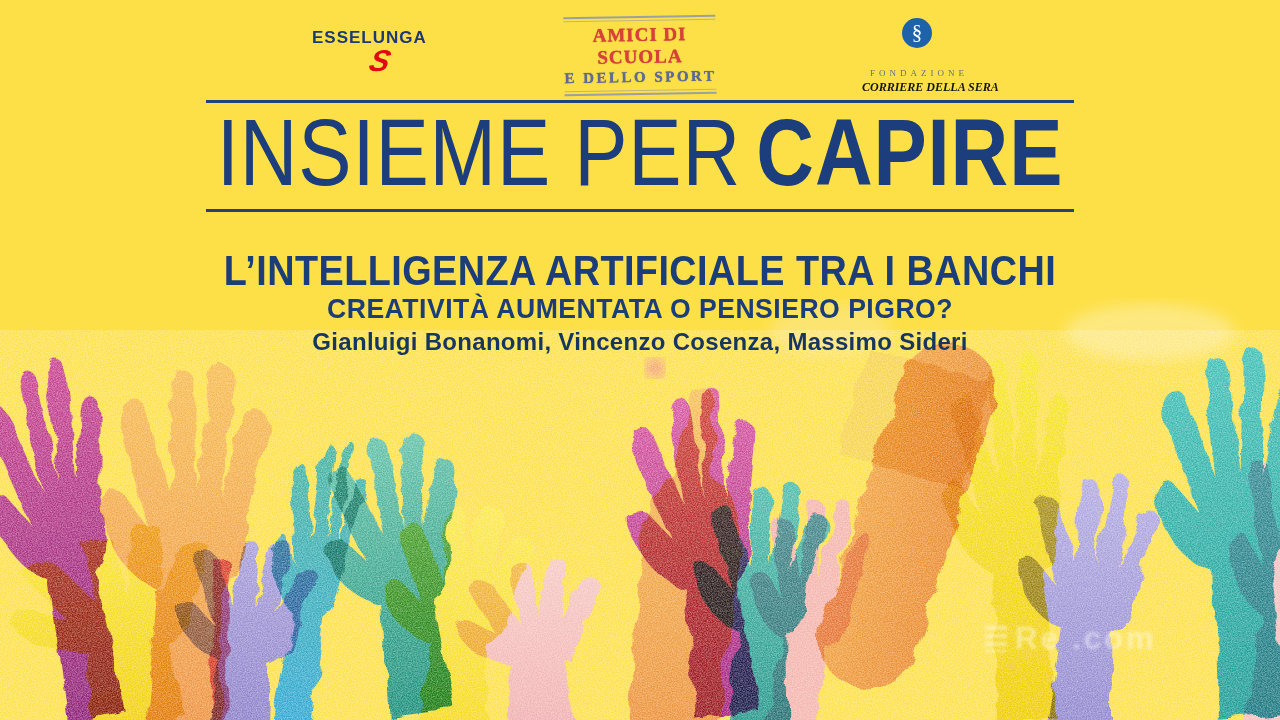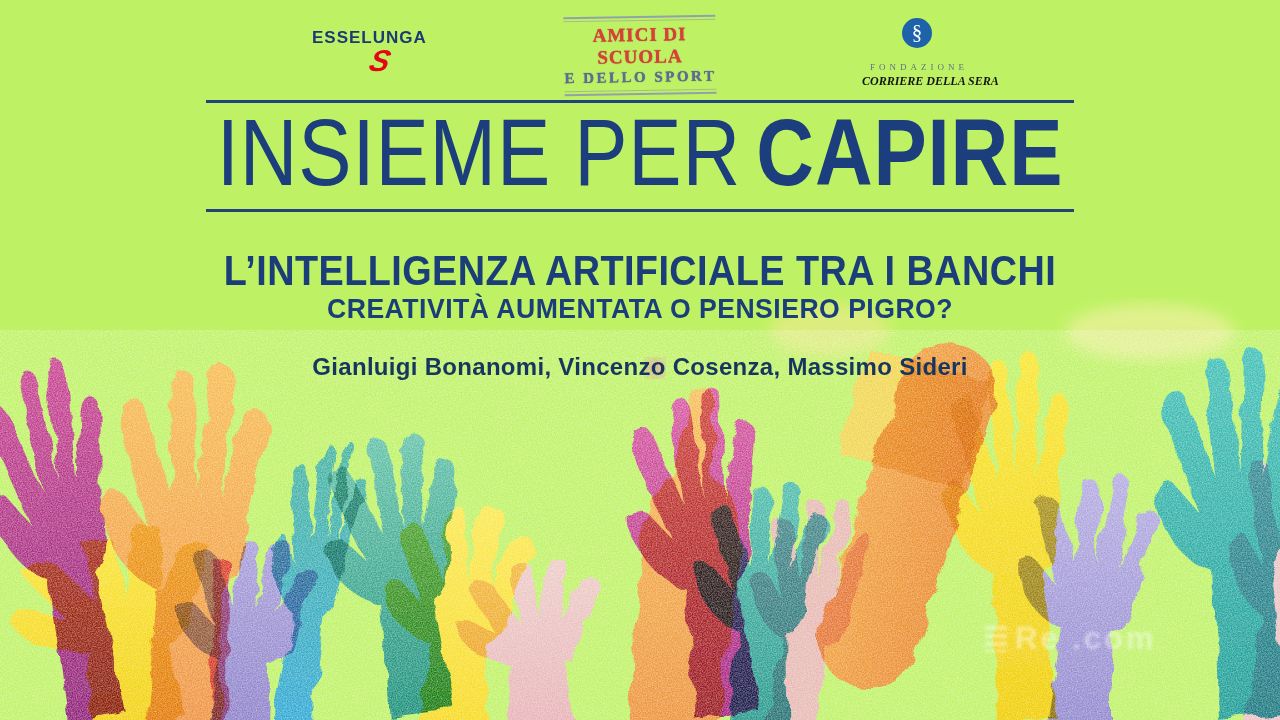--- a/index.html
+++ b/index.html
@@ -1,16 +1,16 @@
 <!DOCTYPE html>
 <html><head>
 <meta charset="utf-8">
 <style>
   html,body{margin:0;padding:0;background:#e8e8e8;}
-  .slide{position:relative;width:1280px;height:720px;background:#bef264;overflow:hidden;
+  .slide{position:relative;width:1280px;height:720px;background:#fde047;overflow:hidden;
          font-family:"Liberation Sans",sans-serif;}
   .abs{position:absolute;}
   .center-text{left:0;width:100%;text-align:center;white-space:nowrap;}
 
   
   .logo-esselunga{left:312px;top:28px;width:110px;text-align:center;}
   .ess-word{display:block;font-size:17px;font-weight:700;color:#1b3a75;letter-spacing:1px;}
   .ess-s{display:block;color:#e30613;font-size:30px;font-weight:800;font-style:italic;
          line-height:.75;margin-top:2px;margin-left:26px;transform:skewX(-14deg);}
 
@@ -19,35 +19,35 @@
   .amici-rule{height:2px;background:#8a94b4;opacity:.85;margin:0 14px 2px 14px;}
   .amici-rule.thin{height:1px;opacity:.55;}
   .amici-l1{font-size:19px;font-weight:700;color:#d8403a;letter-spacing:1px;margin-top:3px;
             text-shadow:0 0 1px #b5302c;}
   .amici-l2{font-size:15px;font-weight:700;color:#5d6b95;letter-spacing:2.5px;margin:1px 0 4px 0;
             text-shadow:0 0 1px #4a5680;}
 
   .logo-fond{left:862px;top:18px;width:110px;text-align:center;font-family:"Liberation Serif",serif;}
   .fond-circle{width:30px;height:30px;border-radius:50%;background:#1e63a9;color:#ffffff;
                font-size:21px;line-height:29px;margin:0 auto;}
-  .fond-l1{font-size:9px;letter-spacing:4px;color:#5f7186;margin-top:14px;padding-left:4px;}
+  .fond-l1{font-size:9px;letter-spacing:4px;color:#5f7186;margin-top:20px;padding-left:4px;}
   .fond-l2{font-size:12px;font-weight:700;font-style:italic;color:#141414;margin-top:2px;white-space:nowrap;text-align:right;}
 
   
   .rule{left:206px;width:868px;height:2.5px;background:#23427c;}
   .rule-top{top:100px;}
   .rule-bottom{top:209px;}
   .main-title{top:106px;color:#1c3e7c;font-size:94px;line-height:1.0;letter-spacing:1px;
               transform:scaleX(.85);}
   .main-title .light{font-weight:400;}
   .main-title .bold{font-weight:700;margin-left:18px;}
 
   .headline{top:247px;color:#1b3e7a;font-size:42px;font-weight:700;letter-spacing:.5px;transform:scaleX(.9);}
   .subheadline{top:293px;color:#1b3e7a;font-size:28px;font-weight:700;letter-spacing:.5px;transform:scaleX(.95);}
-  .speakers{top:353px;color:#17365f;font-size:24px;font-weight:700;letter-spacing:.3px;}
+  .speakers{top:328px;color:#17365f;font-size:24px;font-weight:700;letter-spacing:.3px;}
 
   .text-layer{position:absolute;inset:0;z-index:2;}
   .hands-svg{position:absolute;inset:0;z-index:1;}
 
   
   .watermark{left:985px;top:621px;z-index:3;display:flex;align-items:center;gap:8px;
              color:#ffffff;opacity:.45;filter:blur(1.4px);}
   .wm-icon{width:22px;height:26px;
            background:repeating-linear-gradient(#ffffff 0 4px,rgba(255,255,255,0) 4px 8px);}
   .wm-text{font-size:31px;font-weight:700;letter-spacing:3px;}

